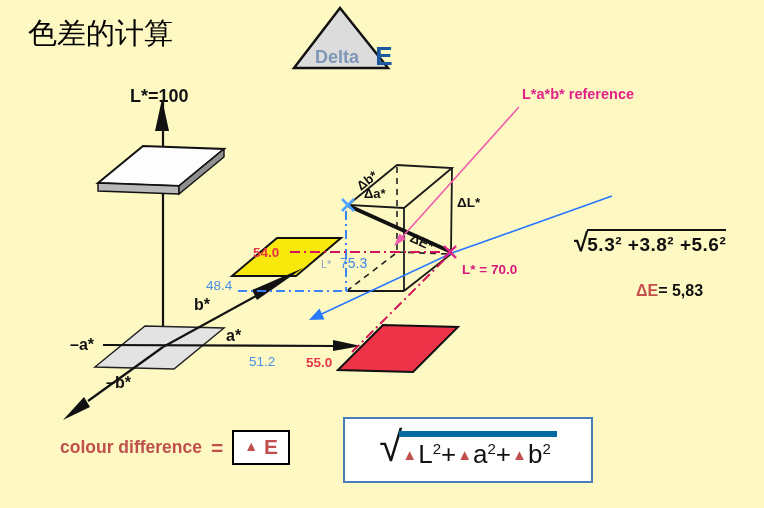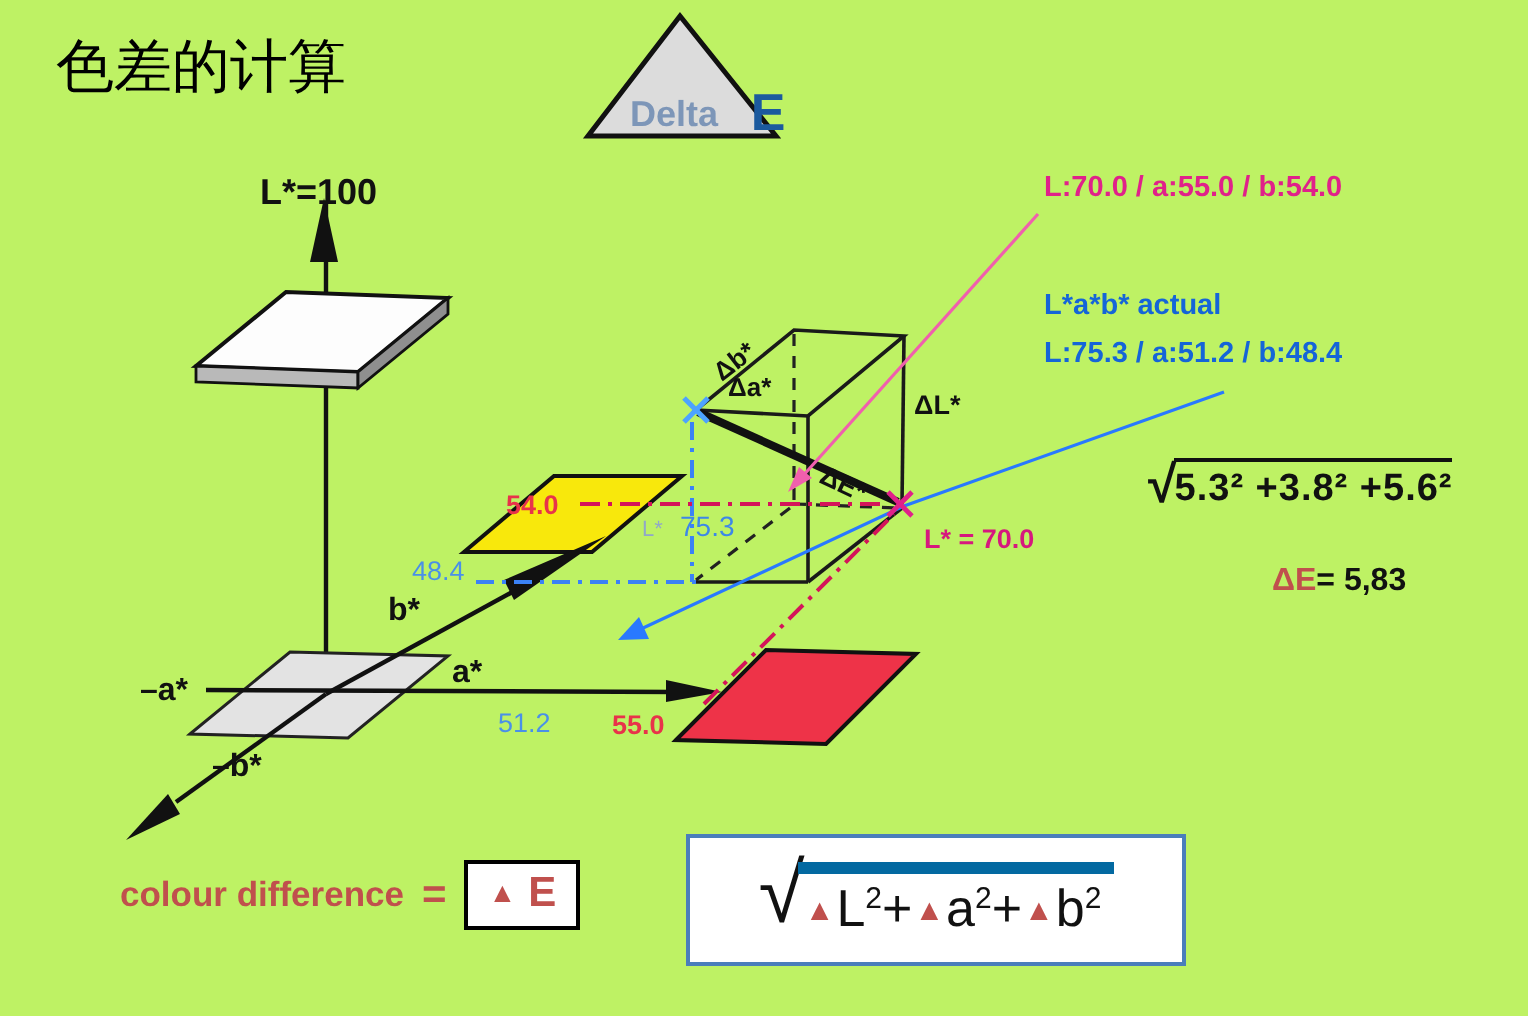--- a/index.html
+++ b/index.html
@@ -1,16 +1,16 @@
 <!DOCTYPE html>
 <html><head>
 <meta charset="utf-8">
 <style>
   html,body{margin:0;padding:0;background:#fff;}
-  .page{position:relative;width:764px;height:508px;background:#bef264;
+  .page{position:relative;width:764px;height:508px;background:#fef9c3;
         font-family:"Liberation Sans",sans-serif;overflow:hidden;}
   .abs{position:absolute;}
   .title{left:28px;top:14px;font-family:"DejaVu Serif",serif;font-size:29px;color:#000;}
   svg text{font-family:"Liberation Sans",sans-serif;}
   
   .refblock{left:522px;top:82px;color:#e0218a;font-weight:bold;font-size:14.5px;line-height:24px;}
   .actblock{left:522px;top:141px;color:#1565d8;font-weight:bold;font-size:14.5px;line-height:24px;}
   
   .sqrtexpr{left:574px;top:229px;display:flex;align-items:flex-start;color:#111;}
   .sqrtexpr .radical{font-size:26px;font-weight:bold;line-height:26px;margin-right:-1px;}
@@ -128,27 +128,23 @@
     <text x="253" y="257" font-size="13.5" font-weight="bold" fill="#e8334a">54.0</text>
     <text x="206" y="290" font-size="13.5" fill="#4a90e8">48.4</text>
     <text x="321" y="268" font-size="11" fill="#90a8c8">L*</text>
     <text x="340" y="268" font-size="14" fill="#3d87e8">75.3</text>
     <text x="462" y="274" font-size="13.5" font-weight="bold" fill="#d6187e">L* = 70.0</text>
     <text x="249" y="366" font-size="13.5" fill="#4a90e8">51.2</text>
     <text x="306" y="367" font-size="13.5" font-weight="bold" fill="#e8334a">55.0</text>
   </svg>
 
   <div class="abs refblock">
-    <div>L:70.0 / a:55.0 / b:54.0</div>
+    <div>L*a*b* reference</div>
   </div>
 
-  <div class="abs actblock">
-    <div>L*a*b*  actual</div>
-    <div>L:75.3 / a:51.2 / b:48.4</div>
-  </div>
 
   <div class="abs sqrtexpr">
     <span class="radical">√</span>
     <span class="under">5.3² +3.8² +5.6²</span>
   </div>
 
   <div class="abs deresult">
     <span class="de">ΔE</span><span>= 5,83</span>
   </div>
 

